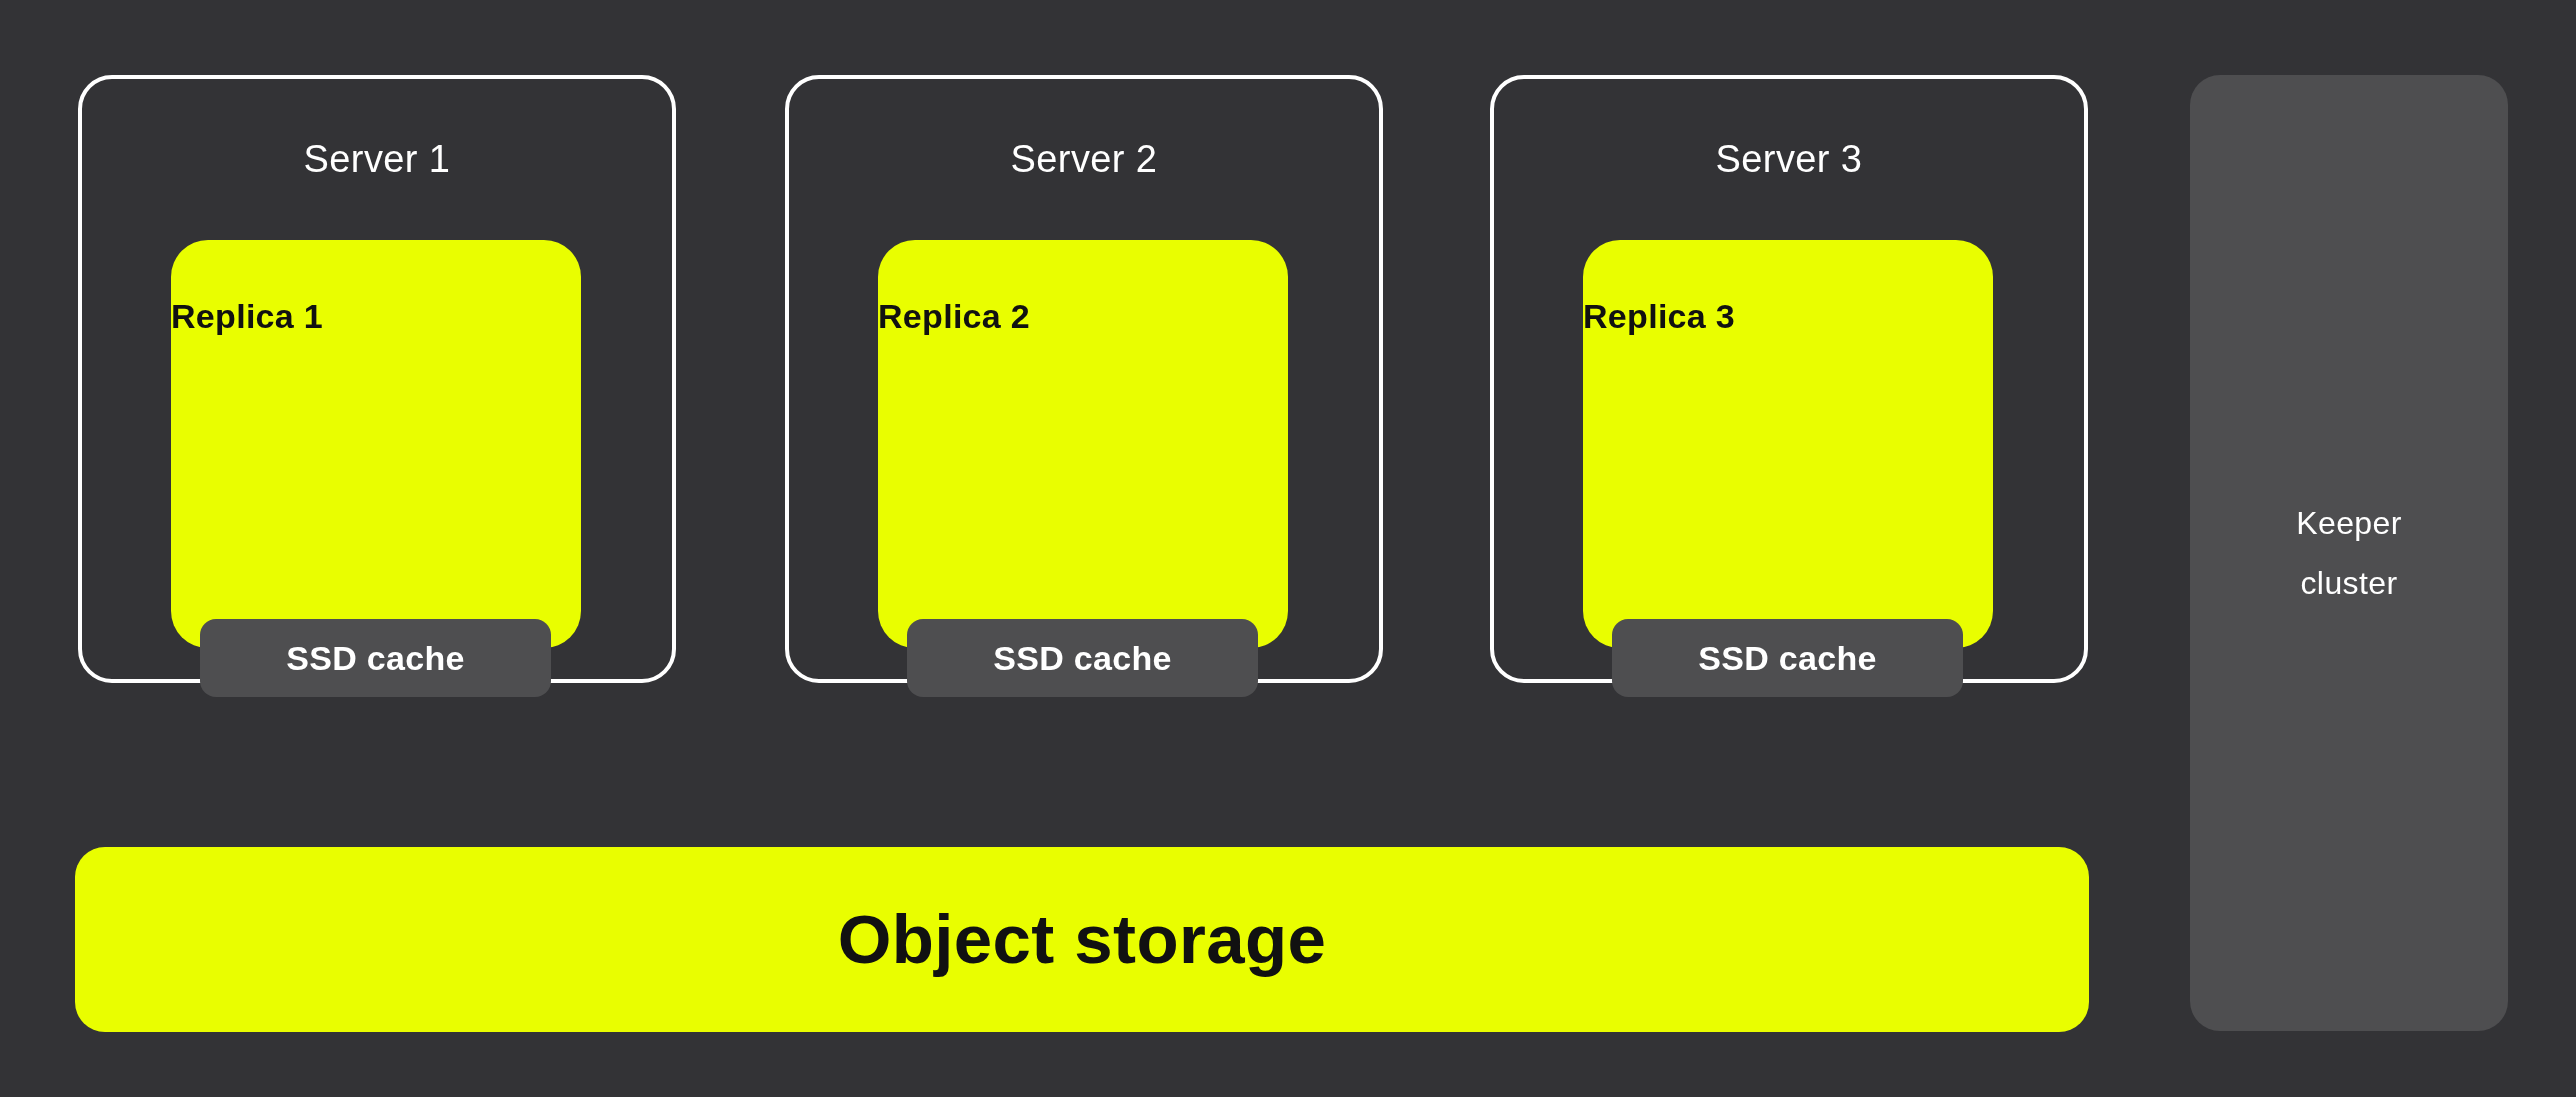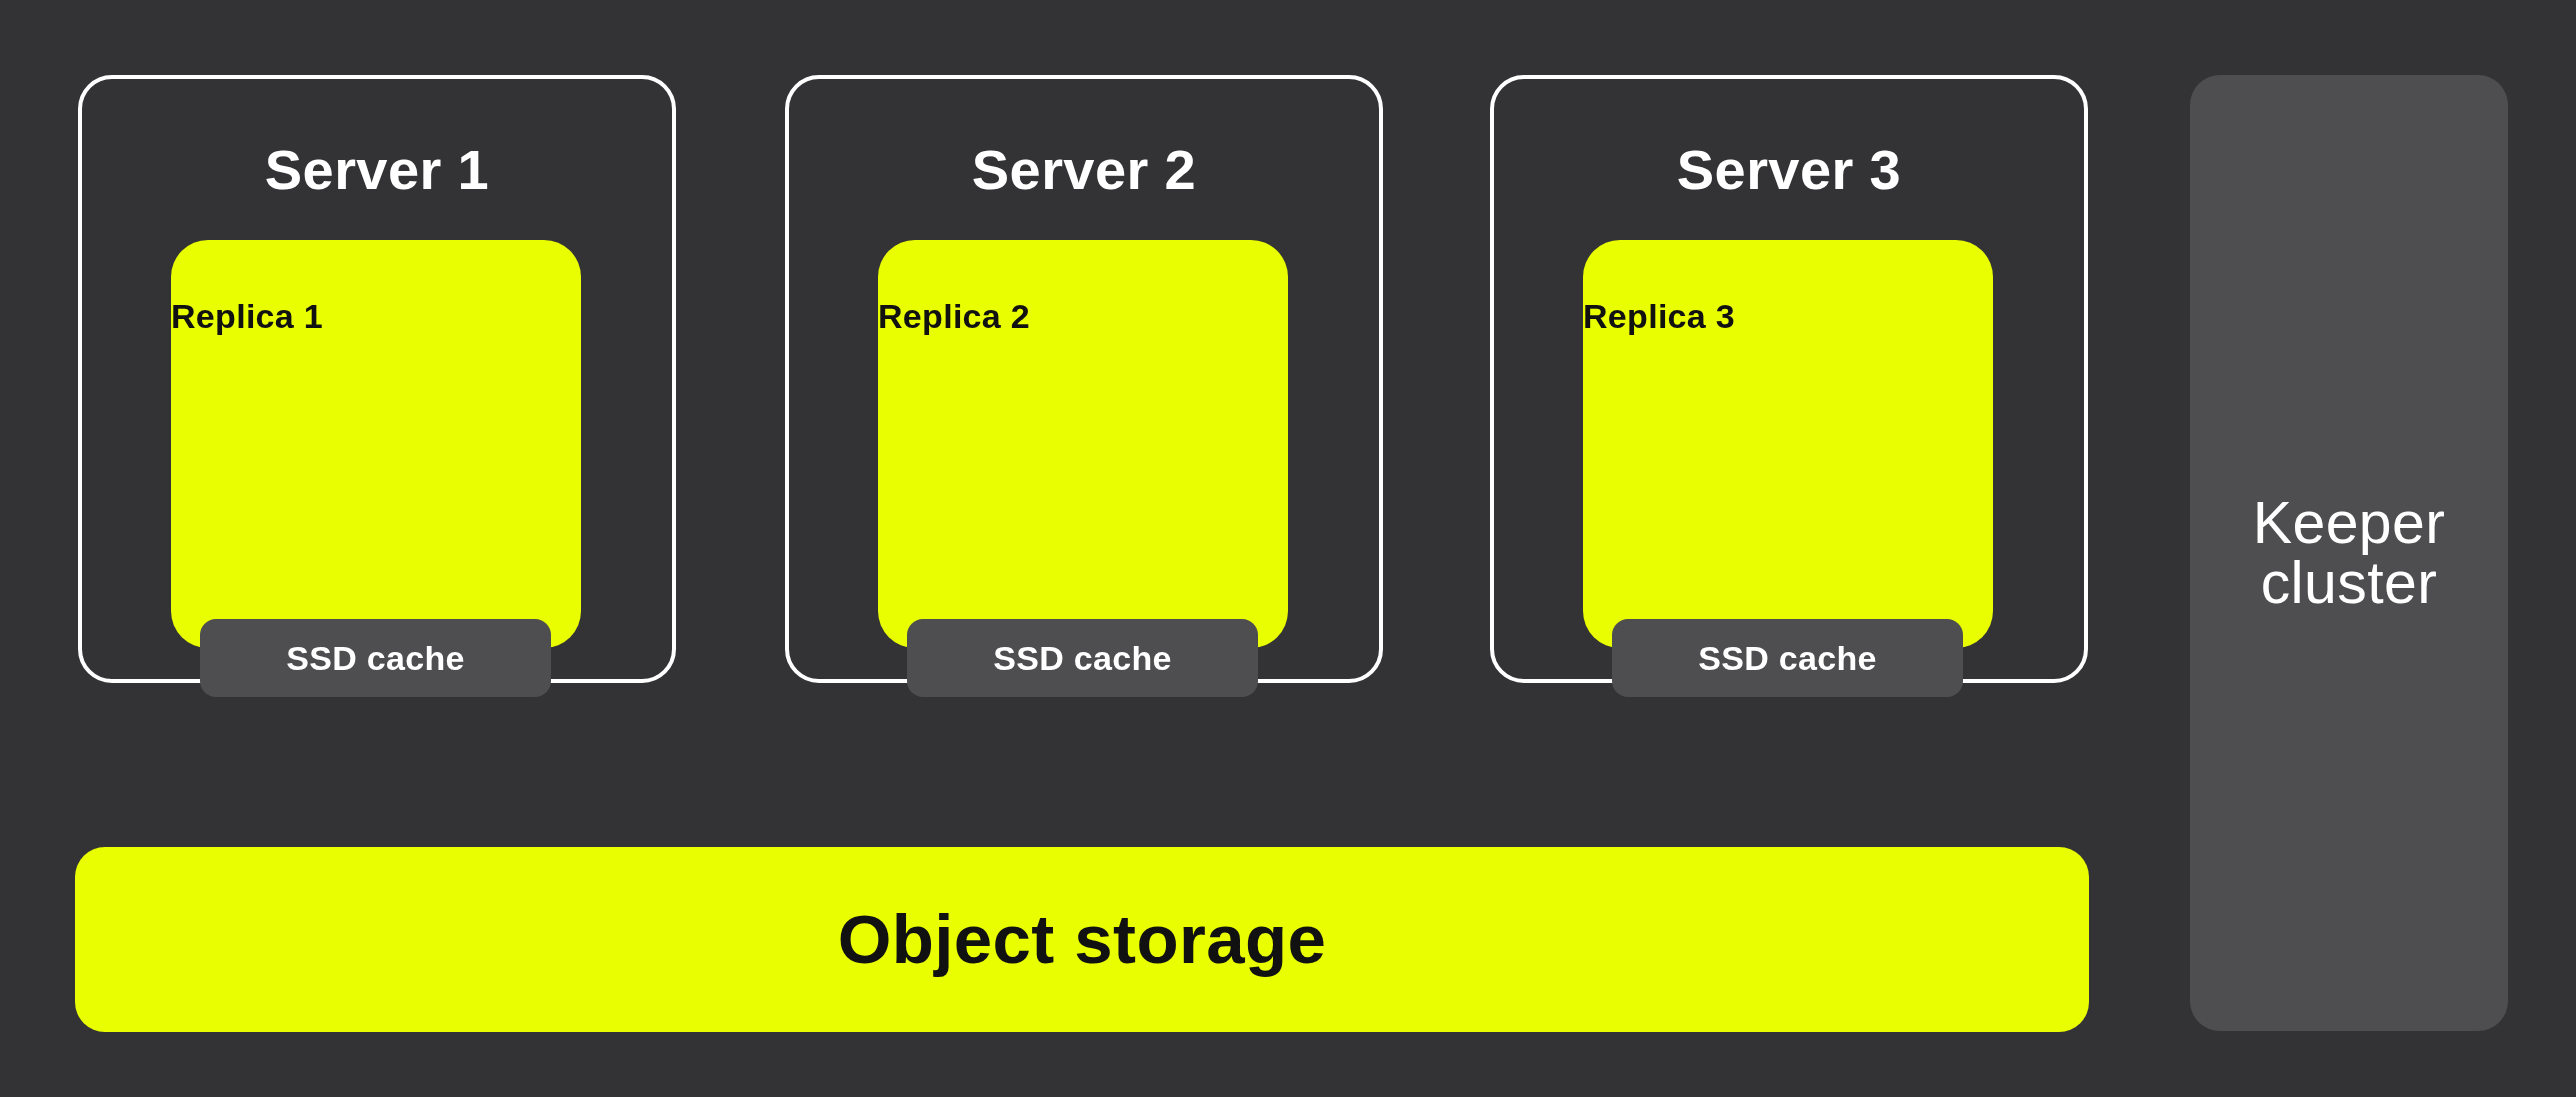--- a/index.html
+++ b/index.html
@@ -27,22 +27,22 @@
     border-radius: 34px;
     background: transparent;
   }
   .server.s1 { left: 78px; }
   .server.s2 { left: 785px; }
   .server.s3 { left: 1490px; }
 
   .server-label {
     margin-top: 60px;
     text-align: center;
-    font-size: 56px;
-    font-weight: 700;
+    font-size: 38px;
+    font-weight: 400;
     line-height: 1.1;
     color: var(--text-light, #ffffff);
     letter-spacing: 0.4px;
   }
 
   .replica {
     position: absolute;
     left: 89px;
     top: 161px;
     width: 410px;
@@ -105,21 +105,21 @@
     width: 318px;
     height: 956px;
     background: var(--gray-box, #4E4E50);
     border-radius: 30px;
     display: flex;
     flex-direction: column;
     align-items: center;
     justify-content: center;
   }
   .keeper-label {
-    font-size: 59px;
+    font-size: 32px;
     font-weight: 400;
     line-height: 60px;
     color: var(--text-light, #ffffff);
     text-align: center;
     letter-spacing: 0.4px;
   }
 </style>
 </head>
 <body>
 

